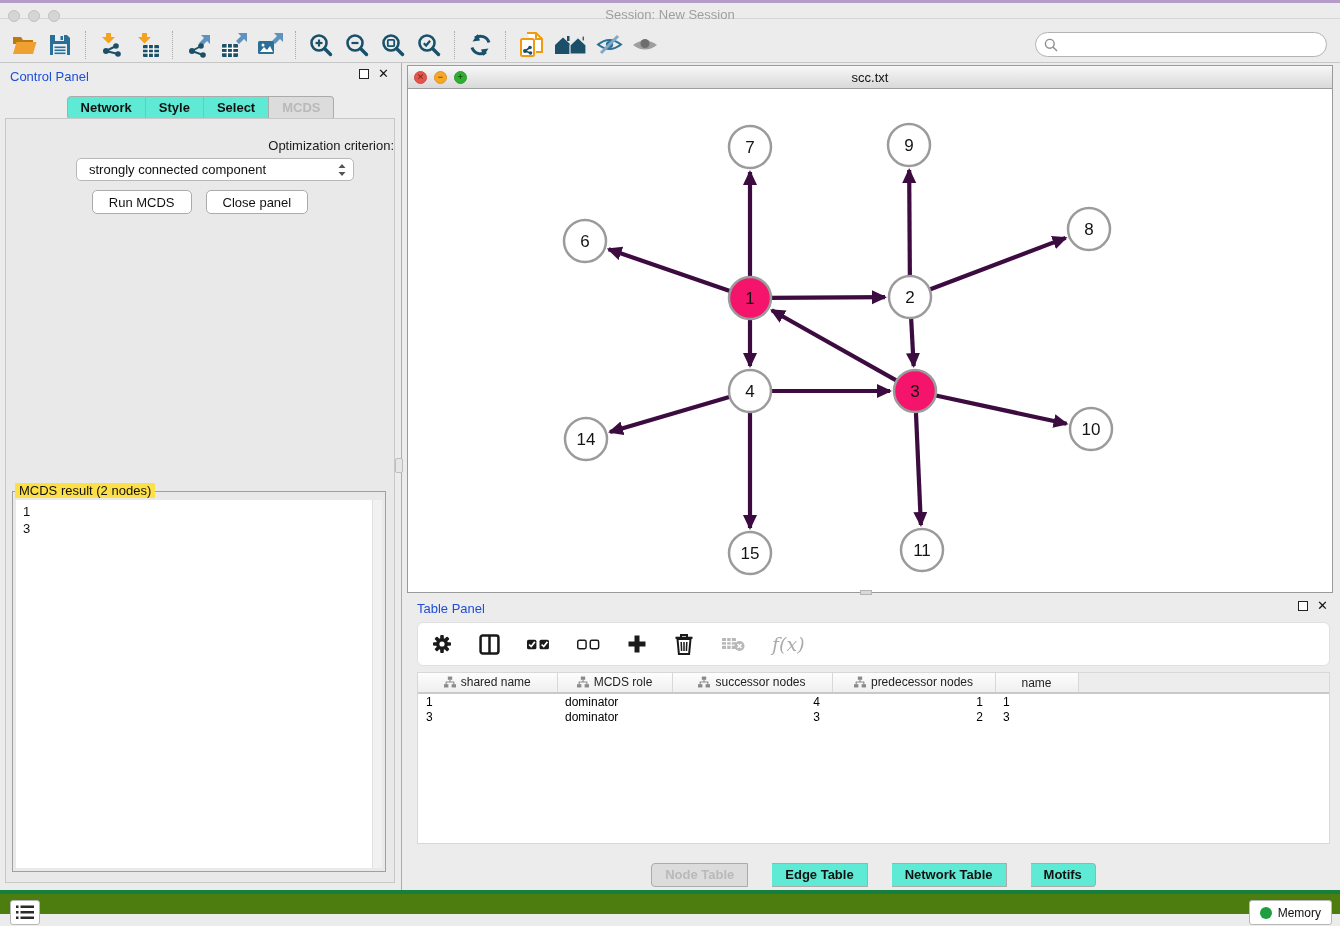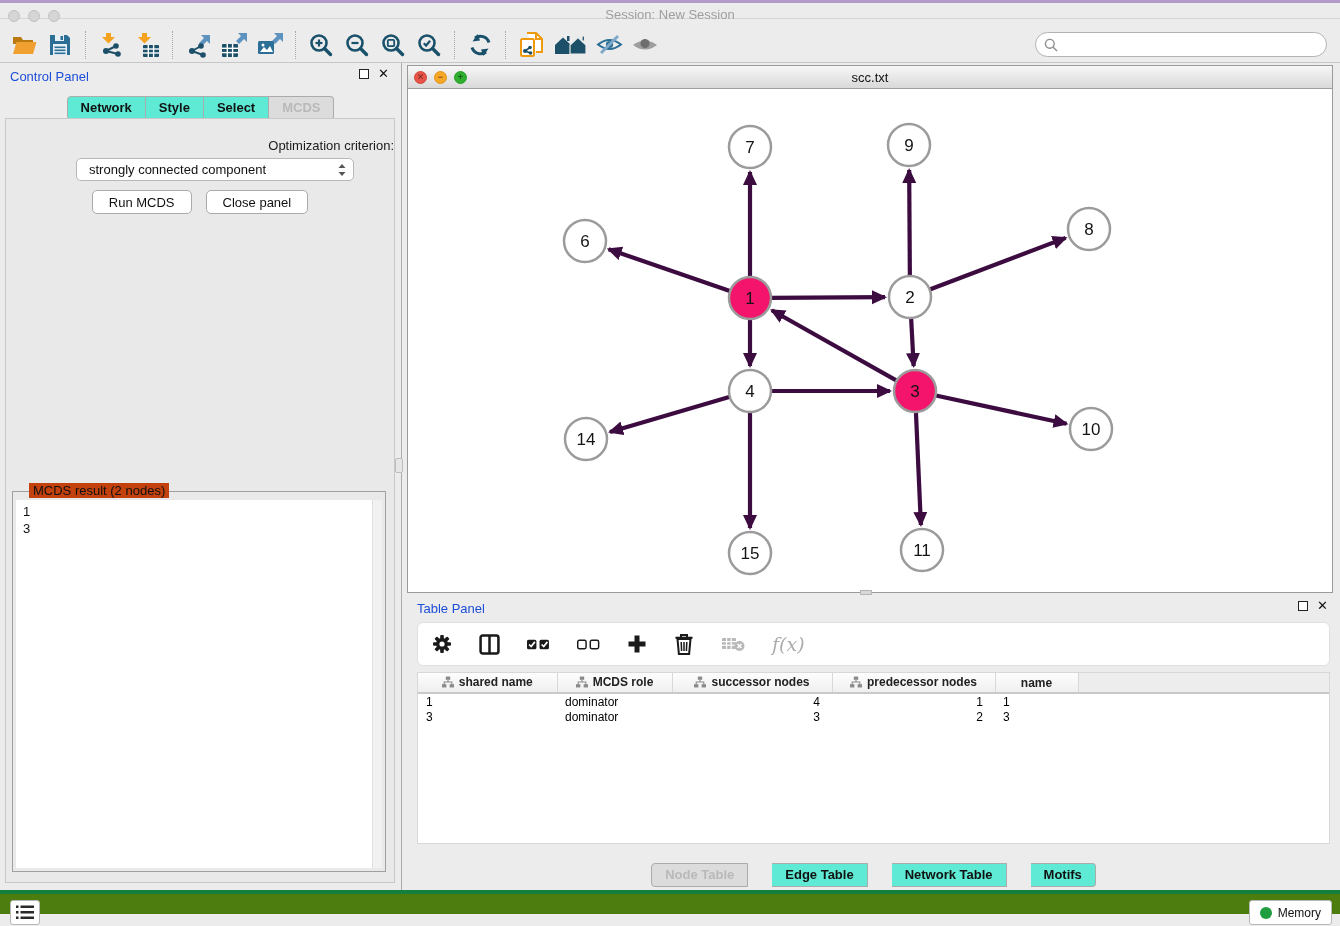--- a/index.html
+++ b/index.html
@@ -34,21 +34,21 @@
   .tab.active { background:#DCDCDC; color:#B9B9B9; }
 
   .cp-body { position:absolute; left:5px; right:6px; top:55px; bottom:7px; background:#E9E9E9; border:1px solid #C8C8C8; }
   .opt-label { position:absolute; top:19px; left:0; right:0; text-align:right; font-size:13px; color:#1A1A1A; }
   .dropdown { position:absolute; top:39px; left:38px; right:40px; height:23px; background:#FFF; border:1px solid #B8B8B8; border-radius:5px; display:flex; align-items:center; padding:0 6px 0 12px;margin-left:32px; }
   .dropdown-value { flex:1; font-size:13px; color:#111; }
   .btn-row { position:absolute; top:71px; left:0; right:0; display:flex; justify-content:center; gap:14px; }
   .cp-btn { height:24px; padding:0 16px; background:#FFF; border:1px solid #ABABAB; border-radius:5px; font-size:13px; color:#111; font-family:Liberation Sans, sans-serif; cursor:pointer; }
 
   .result-box { position:absolute; left:6px; right:8px; top:372px; bottom:10px; border:1px solid #A0A0A0; }
-  .result-legend { position:absolute; top:-9px; left:16px; background:#c2410c; padding:0 4px; font-size:13px; color:#111; }
+  .result-legend { position:absolute; top:-9px; left:2px; background:#fde047; padding:0 4px; font-size:13px; color:#111; }
   .result-area { position:absolute; left:3px; right:3px; top:8px; bottom:3px; background:#FFF; }
   .result-scroll { position:absolute; right:0; top:0; bottom:0; width:10px; background:#F1F1F1; border-left:1px solid #E0E0E0; }
   .result-text { position:absolute; left:7px; top:3px; white-space:pre; font-size:13px; line-height:17px; color:#111; }
 
   .v-divider { position:absolute; left:401px; top:63px; bottom:36px; width:1px; background:#ACACAC; }
   .v-divider-handle { position:absolute; left:395px; top:458px; width:8px; height:15px; background:#E6E6E6; border:1px solid #BDBDBD; border-radius:2px; }
 
   
   .network-window { position:absolute; left:407px; top:65px; width:926px; height:528px; border:1px solid #9A9A9A; background:#FFF; }
   .nw-titlebar { position:absolute; top:0; left:0; right:0; height:23px; background:linear-gradient(#F7F7F7,#D9D9D9); border-bottom:1px solid #9E9E9E; }
@@ -63,21 +63,21 @@
   .splitter-handle { position:absolute; left:452px; bottom:-3px; width:12px; height:5px; background:#D8D8D8; border:1px solid #B5B5B5; }
 
   
   .table-panel { position:absolute; left:407px; top:595px; width:933px; height:295px; background:#ECECEC; }
   .tp-toolbar { position:absolute; top:27px; left:10px; right:10px; height:44px; background:#FFF; border:1px solid #E0E0E0; border-radius:6px; display:flex; align-items:center; gap:27px; padding-left:14px; }
   .tp-icon-btn { background:none; border:0; display:flex; align-items:center; cursor:pointer; }
   .fx-label { font-family:"DejaVu Serif",serif; font-style:italic; font-size:19px; color:#ABABAB; }
 
   .tp-table-wrap { position:absolute; top:77px; left:10px; right:10px; height:172px; background:#FFF; border:1px solid #D8D8D8; overflow:hidden; }
   table.node-table { border-collapse:collapse; width:100%; table-layout:fixed; }
-  .node-table th { height:20px; background:linear-gradient(#FDFDFD,#EFEFEF); border-right:1px solid #D8D8D8; border-bottom:2px solid #C9C9C9; font-weight:bold; font-size:12px; color:#222; text-align:center; white-space:nowrap; overflow:hidden; }
+  .node-table th { height:20px; background:linear-gradient(#FDFDFD,#EFEFEF); border-right:1px solid #D8D8D8; border-bottom:2px solid #C9C9C9; font-weight:normal; font-size:12px; color:#222; text-align:center; white-space:nowrap; overflow:hidden; }
   .node-table th .th-inner { display:inline-flex; align-items:center; gap:5px; }
   .node-table th.filler { background:#EDEDED; border-right:0; }
   .node-table td { height:16px; font-size:12px; color:#000; padding:0 8px; white-space:nowrap; overflow:hidden; }
   td.al-left { text-align:left; } td.al-right { text-align:right; padding-right:12px; }
 
   .tp-tabs { position:absolute; top:268px; left:0; right:0; display:flex; justify-content:center;gap:24px; }
 
   
   .status-bar { position:absolute; left:0; top:890px; right:0; height:24px; background:#4d7c0f; border-top:4px solid #15803d; }
   .list-btn { position:absolute; left:10px; top:6px; width:30px; height:25px; background:#FFF; border:1px solid #B8B8B8; border-radius:3px; display:flex; align-items:center; justify-content:center; cursor:pointer; }

